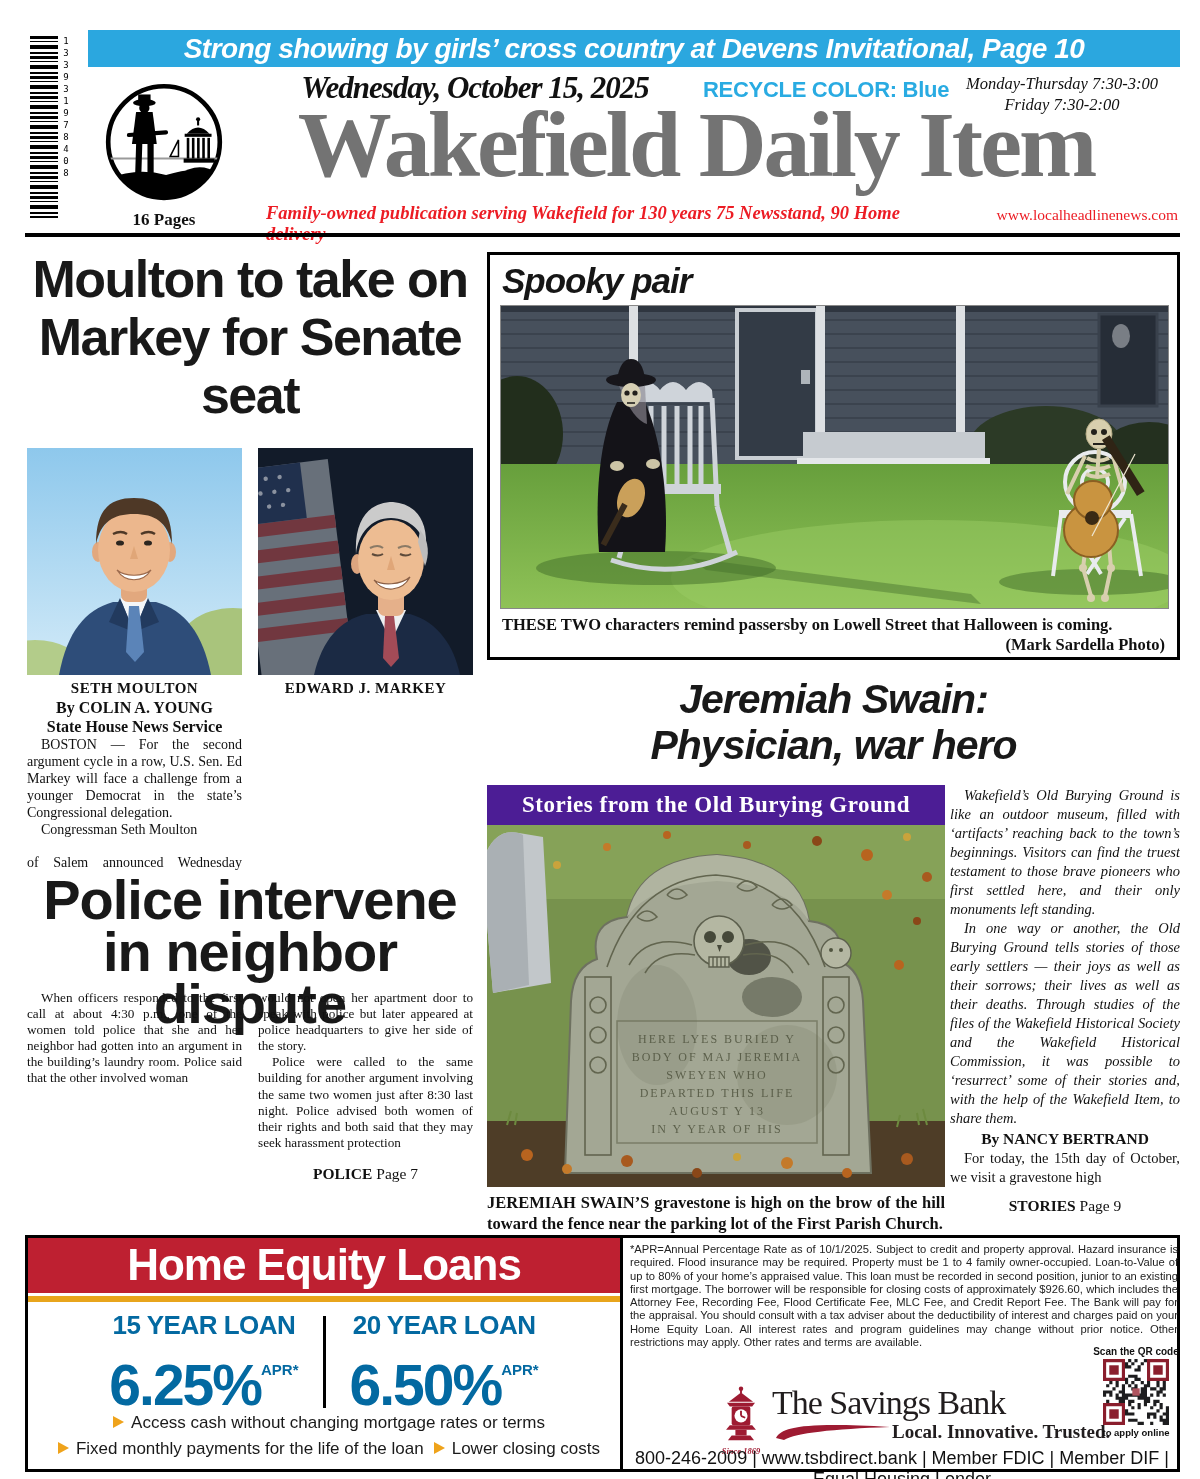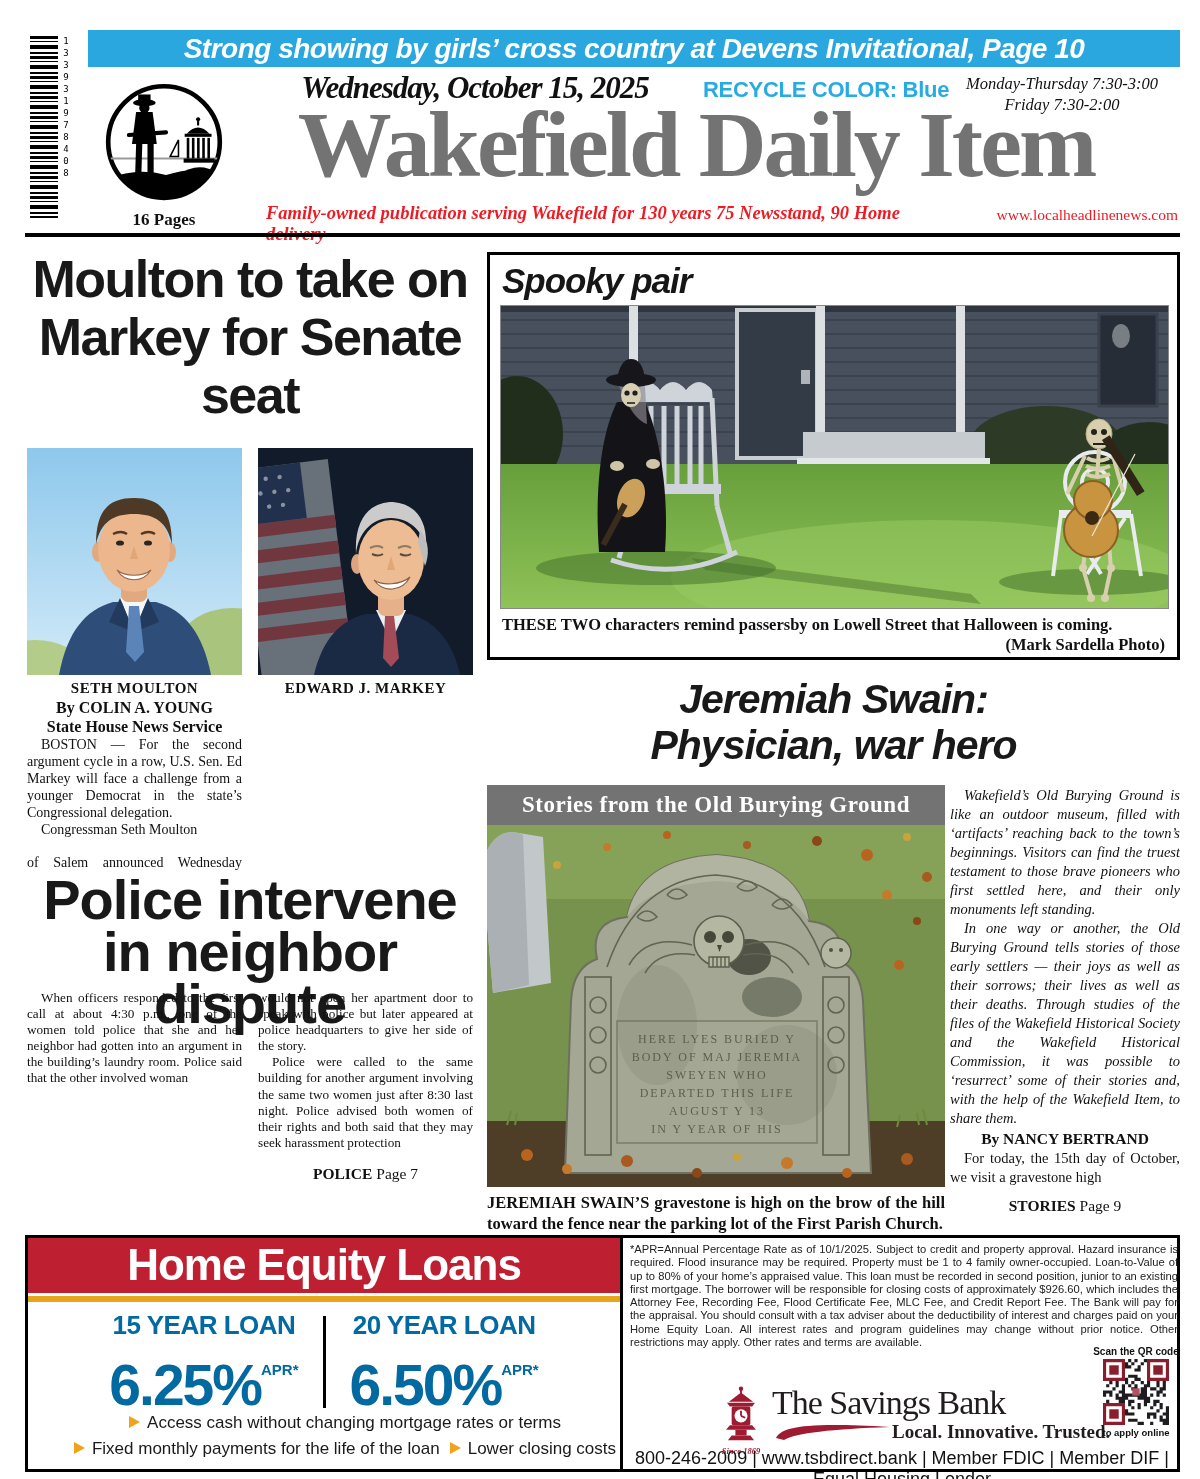--- a/index.html
+++ b/index.html
@@ -49,21 +49,21 @@
   .spooky{left:487px;top:252px;width:687px;height:402px;border:3px solid #000;background:#fff;}
   .spooky h3{margin:6px 0 4px 12px;font:italic 700 35px "Liberation Sans",sans-serif;letter-spacing:-1px;color:#161616;}
   .spooky .ph{margin:2px 10px 0;width:667px;height:302px;border:1px solid #888;}
   .spooky .ph svg{display:block;width:667px;height:302px;}
   .scap{margin:5px 12px 0;font:700 16.5px/21px "Liberation Serif",serif;}
   .scred{margin:0 12px;text-align:right;font:700 16.5px "Liberation Serif",serif;}
 
   
   .hl3{left:487px;top:676px;width:693px;font-style:italic;font-size:41px;line-height:46px;letter-spacing:-1px;}
   .obg{left:487px;top:785px;width:458px;}
-  .obg .bar{height:40px;background:#737373;color:#fff;text-align:center;
+  .obg .bar{height:40px;background:#4c1d95;color:#fff;text-align:center;
       font:700 23px/40px "Liberation Serif",serif;letter-spacing:.5px;}
   .obg svg{display:block;width:458px;height:362px;}
   .gcap{margin-top:5px;font:700 16.5px/21px "Liberation Serif",serif;text-align:justify;}
   .swcol{left:950px;top:786px;width:230px;height:446px;overflow:hidden;}
   .swcol p{margin:0;font:italic 400 14.5px/19px "Liberation Serif",serif;text-align:justify;}
   .swcol p.roman{font-style:normal;}
   .swcol .byline{font-size:15.5px;margin:1px 0;}
   .swcol .jump{margin-top:10px;}
 
   
@@ -72,21 +72,21 @@
   .ad-red{position:absolute;left:0;top:0;width:592px;height:55px;background:#BE2031;color:#fff;
       font:700 44px/54px "Liberation Sans",sans-serif;text-align:center;letter-spacing:-1px;}
   .ad-gold{position:absolute;left:0;top:58px;width:592px;height:6px;background:#E8A51C;}
   .loans{position:absolute;left:0;top:72px;width:592px;display:flex;justify-content:center;align-items:center;gap:24px;}
   .loan{text-align:center;font-family:"Liberation Sans",sans-serif;color:#0369a1;}
   .loan .lbl{font-weight:700;font-size:26px;letter-spacing:-.5px;}
   .loan .rate{font-weight:700;font-size:57px;line-height:58px;letter-spacing:-2px;}
   .loan sup{font-size:15px;letter-spacing:0;vertical-align:30px;}
   .loandiv{width:3px;height:92px;background:#000;}
   .bullets{position:absolute;left:0;top:172px;width:592px;text-align:center;
-      font:400 17px/26px "Liberation Sans",sans-serif;color:#1a1a1a;padding-left:16px;}
+      font:400 17px/26px "Liberation Sans",sans-serif;color:#1a1a1a;}
   .tri{display:inline-block;width:0;height:0;border-left:11px solid #EFA31B;
       border-top:6.5px solid transparent;border-bottom:6.5px solid transparent;margin:0 7px 0 10px;}
   .fine{position:absolute;left:602px;top:5px;width:548px;font:400 11.2px/13.3px "Liberation Sans",sans-serif;
       text-align:justify;color:#222;}
   .bank{position:absolute;left:690px;top:148px;width:380px;display:flex;align-items:flex-start;}
   .tower{width:46px;text-align:center;}
   .since{font:italic 700 8.5px "Liberation Serif",serif;color:#9e1b32;}
   .bankname{font:400 34px/34px "Liberation Serif",serif;color:#211d1e;letter-spacing:-1px;white-space:nowrap;}
   .banktagrow{display:flex;align-items:center;margin-top:1px;}
   .banktag{font:700 19px "Liberation Serif",serif;color:#211d1e;white-space:nowrap;}

